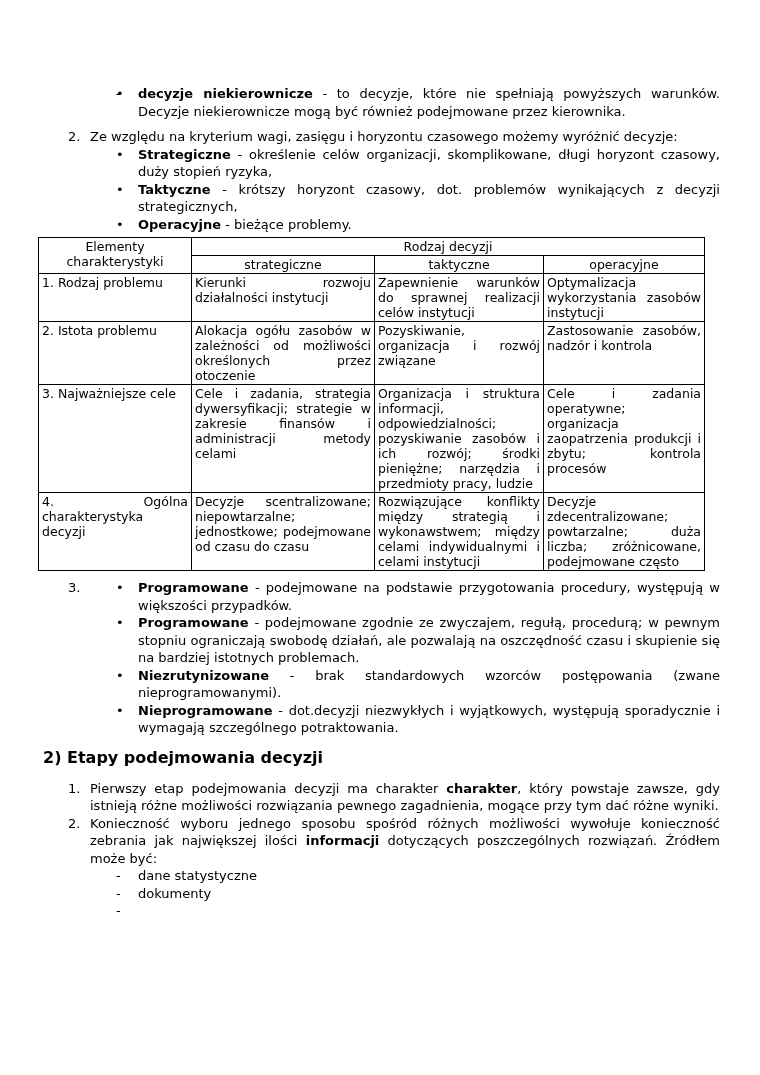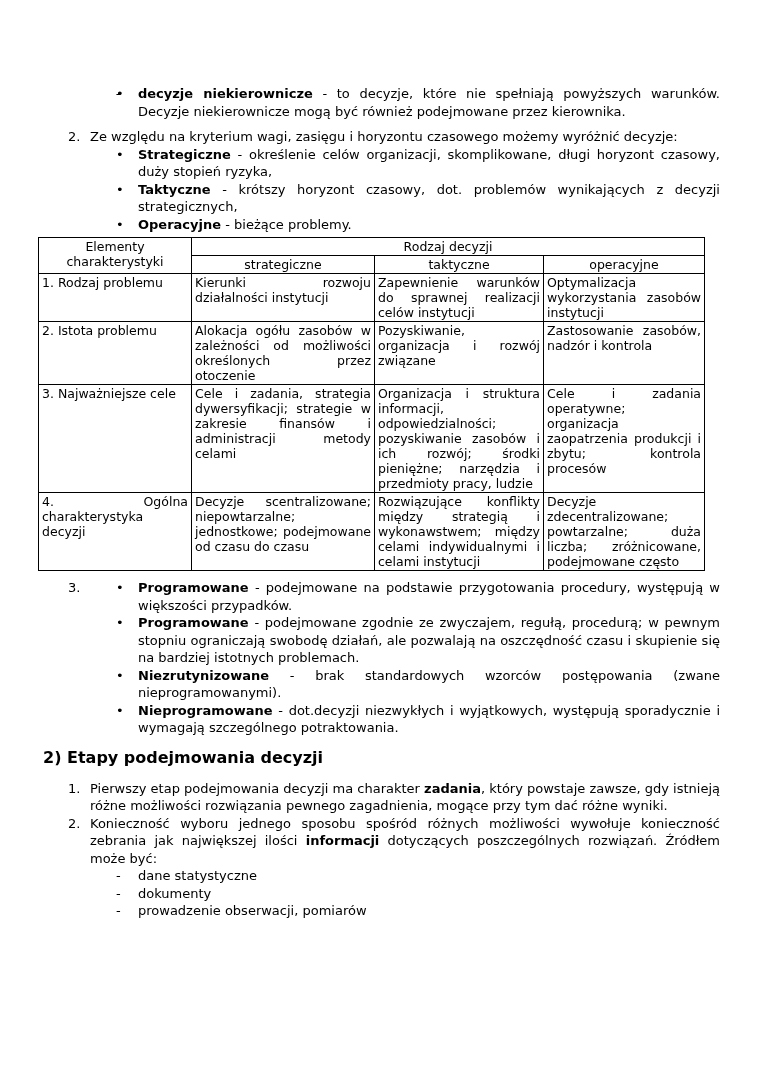--- a/index.html
+++ b/index.html
@@ -151,33 +151,32 @@
       <span class="mk">•</span>
       <b>Nieprogramowane</b><span> - dot.decyzji niezwykłych i wyjątkowych, występują sporadycznie i wymagają szczególnego potraktowania.</span>
     </div>
   </div>
 
   <div class="h2">2) Etapy podejmowania decyzji</div>
 
   <div class="blk">
     <div class="num-li">
       <span class="num">1.</span>
-      <span>Pierwszy etap podejmowania decyzji ma charakter </span><b>zadania</b><span>, który powstaje zawsze, gdy istnieją różne możliwości rozwiązania pewnego zagadnienia, mogące przy tym dać różne wyniki.</span>
+      <span>Pierwszy etap podejmowania decyzji ma charakter </span><b>charakter</b><span>, który powstaje zawsze, gdy istnieją różne możliwości rozwiązania pewnego zagadnienia, mogące przy tym dać różne wyniki.</span>
     </div>
     <div class="num-li">
       <span class="num">2.</span>
       <span>Konieczność wyboru jednego sposobu spośród różnych możliwości wywołuje konieczność zebrania jak największej ilości </span><b>informacji</b><span> dotyczących poszczególnych rozwiązań. Źródłem może być:</span>
     </div>
     <div class="dash-li">
       <span class="mk">-</span>
       <span>dane statystyczne</span>
     </div>
     <div class="dash-li">
       <span class="mk">-</span>
       <span>dokumenty</span>
     </div>
     <div class="dash-li">
       <span class="mk">-</span>
-      <span>prowadzenie obserwacji, pomiarów</span>
     </div>
   </div>
 
 </div>
 
 </body></html>

